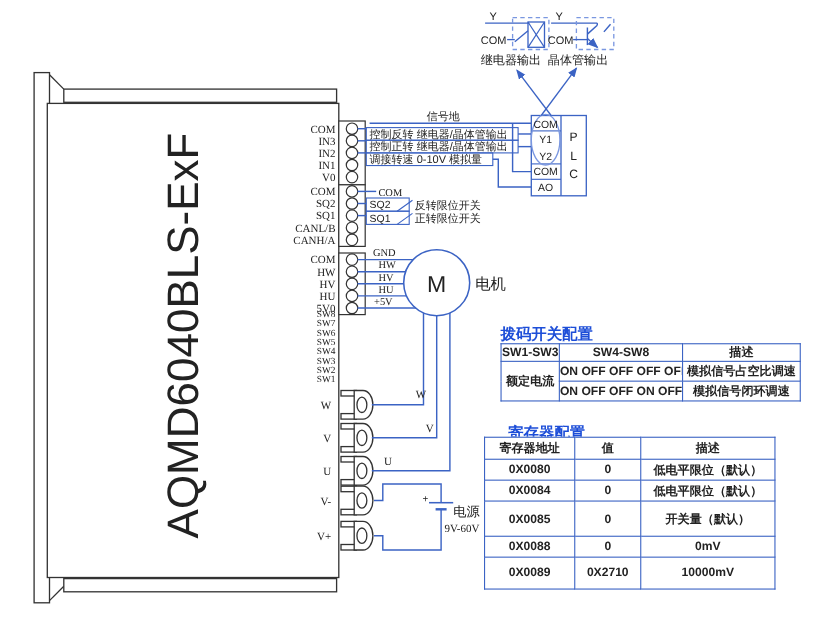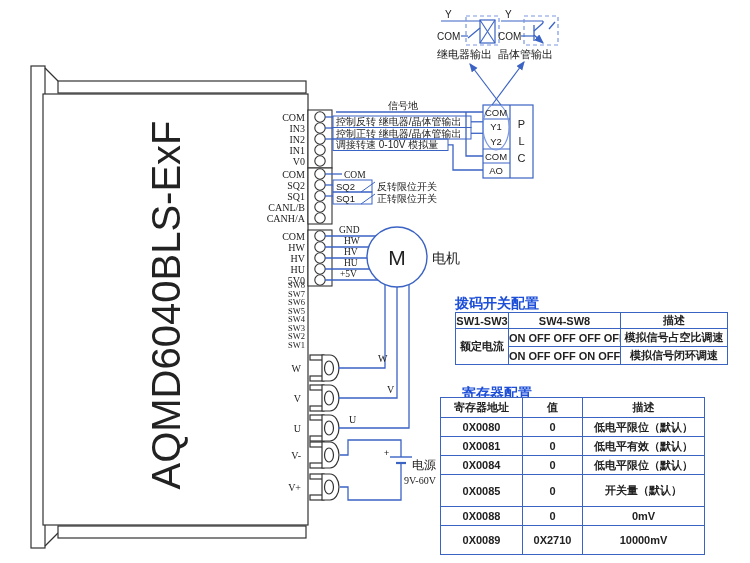--- a/index.html
+++ b/index.html
@@ -289,25 +289,20 @@
     <th>寄存器地址</th>
     <th>值</th>
     <th>描述</th>
   </tr>
   <tr style="height:19px">
     <td>0X0080</td>
     <td>0</td>
     <td>低电平限位（默认）</td>
   </tr>
   <tr style="height:19px">
-    <td>0X0081</td>
-    <td>0</td>
-    <td>低电平有效（默认）</td>
-  </tr>
-  <tr style="height:19px">
     <td>0X0084</td>
     <td>0</td>
     <td>低电平限位（默认）</td>
   </tr>
   <tr style="height:32px">
     <td>0X0085</td>
     <td>0</td>
     <td>开关量（默认）</td>
   </tr>
   <tr style="height:19px">

